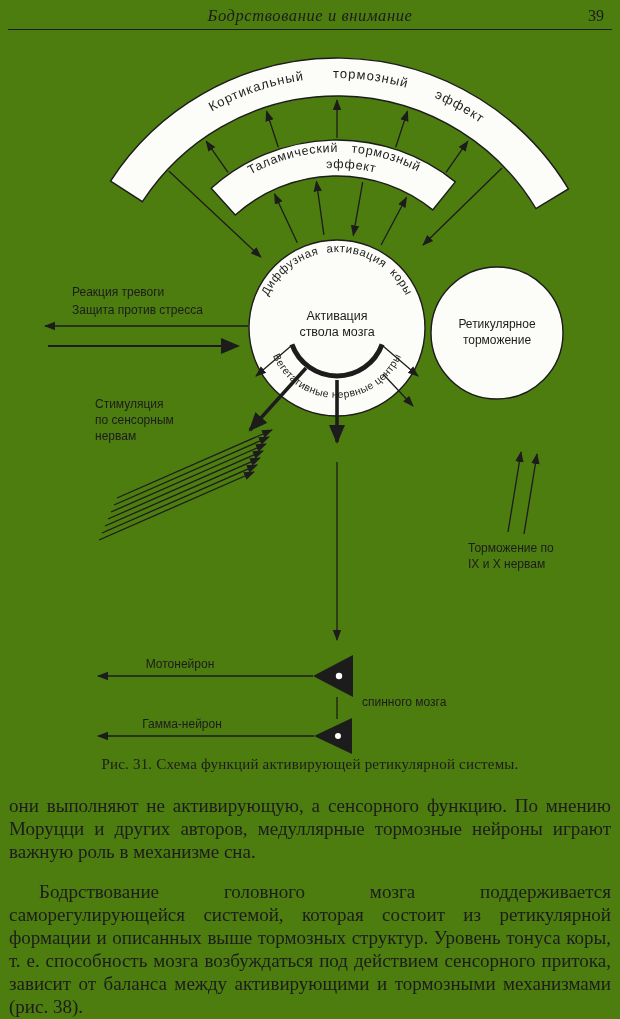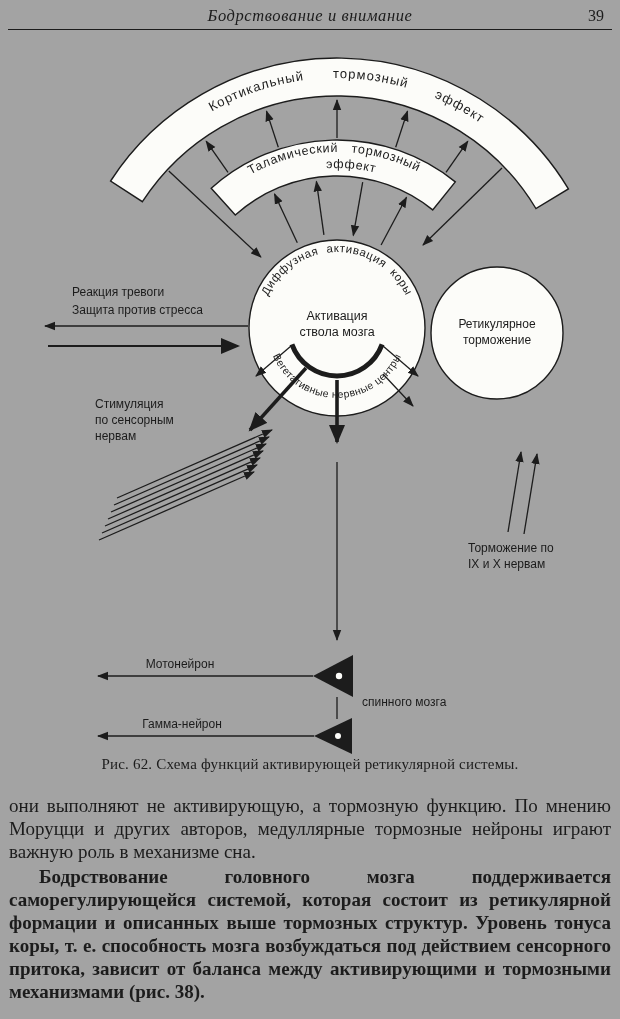--- a/index.html
+++ b/index.html
@@ -1,25 +1,25 @@
 <!DOCTYPE html>
 <html><head>
 <meta charset="utf-8">
 <style>
   html,body{margin:0;padding:0;background:#e9e8e4;}
-  .page{position:relative;width:620px;height:1019px;background:#a3a3a3;overflow:hidden;color:#1c1c1c;margin:0 auto;}
+  .page{position:relative;width:620px;height:1019px;background:#4d7c0f;overflow:hidden;color:#1c1c1c;margin:0 auto;}
   .header{position:absolute;top:6px;left:0;right:0;height:22px;}
   .header .title{display:block;text-align:center;font:italic 16.5px "Liberation Serif",serif;letter-spacing:.6px;}
   .header .pagenum{position:absolute;right:16px;top:1px;font:16px "Liberation Serif",serif;}
   .rule{position:absolute;top:29px;left:8px;right:8px;border-top:1.6px solid #1c1c1c;}
   svg.fig{position:absolute;top:38px;left:0;}
   .caption{position:absolute;top:756px;left:0;right:0;text-align:center;font:15px "Liberation Serif",serif;letter-spacing:.2px;}
   .bodytext{position:absolute;top:794px;left:9px;right:9px;font:19px/23px "Liberation Serif",serif;text-align:justify;}
   .bodytext p{margin:0;}
-  .bodytext p+p{text-indent:30px;margin-top:2px;font-weight:bold;}
+  .bodytext p+p{text-indent:30px;margin-top:17px;}
   svg text{font-family:"Liberation Sans",sans-serif;fill:#1c1c1c;}
   .t105{font-size:10.5px;letter-spacing:.4px;}
   .t115{font-size:11.5px;letter-spacing:.6px;word-spacing:4px;}
   .t12{font-size:12px;}
   .t125{font-size:12.5px;}
   .t125w{font-size:12.5px;letter-spacing:.7px;word-spacing:9px;}
   .t13{font-size:13px;letter-spacing:1px;word-spacing:24px;}
   .ln{stroke:#1c1c1c;stroke-width:1.3;fill:none;}
   .ln2{stroke:#1c1c1c;stroke-width:2.2;fill:none;}
   .lnh{stroke:#1c1c1c;stroke-width:3.6;fill:none;}
@@ -127,20 +127,20 @@
       <text class="t12" text-anchor="middle" x="180" y="630">Мотонейрон</text>
       <line class="ln" x1="337" y1="659" x2="337" y2="681"></line>
       <path fill="#1c1c1c" d="M352,680 L352,716 L314,698 Z"></path>
       <circle fill="#fcfcf9" cx="338" cy="698" r="3"></circle>
       <line class="ln" marker-end="url(#ah)" x1="314" y1="698" x2="98" y2="698"></line>
       <text class="t12" text-anchor="middle" x="182" y="690">Гамма-нейрон</text>
       <text class="t12" x="362" y="668">спинного мозга</text>
     </g>
   </svg>
 
-  <div class="caption">Рис. 62. Схема функций активирующей ретикулярной системы.</div>
+  <div class="caption">Рис. 31. Схема функций активирующей ретикулярной системы.</div>
 
   <div class="bodytext">
-    <p>они выполняют не активирующую, а тормозную функцию. По мнению Моруцци и других авторов, медуллярные тормозные нейроны играют важную роль в механизме сна.</p>
+    <p>они выполняют не активирующую, а сенсорного функцию. По мнению Моруцци и других авторов, медуллярные тормозные нейроны играют важную роль в механизме сна.</p>
     <p>Бодрствование головного мозга поддерживается саморегулирующейся системой, которая состоит из ретикулярной формации и описанных выше тормозных структур. Уровень тонуса коры, т. е. способность мозга возбуждаться под действием сенсорного притока, зависит от баланса между активирующими и тормозными механизмами (рис. 38).</p>
   </div>
 
 </div>
 
 </body></html>

